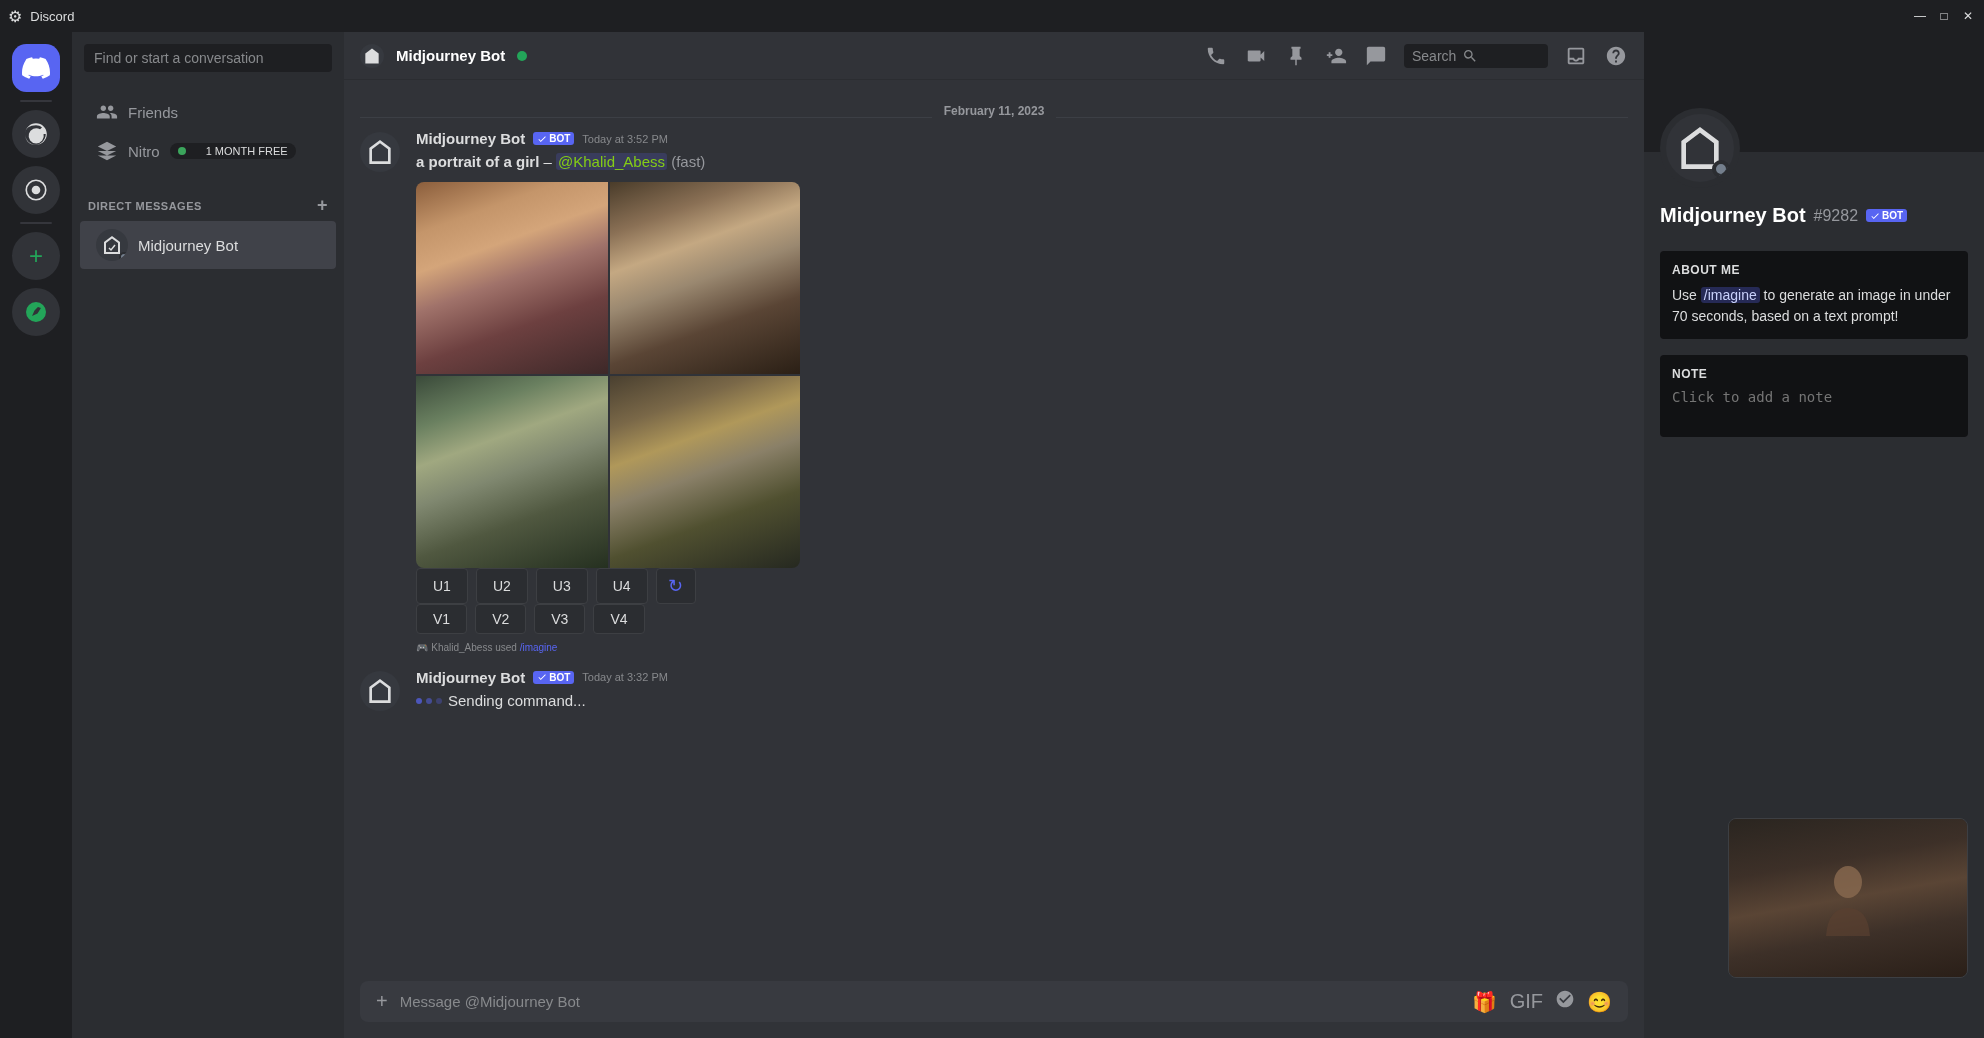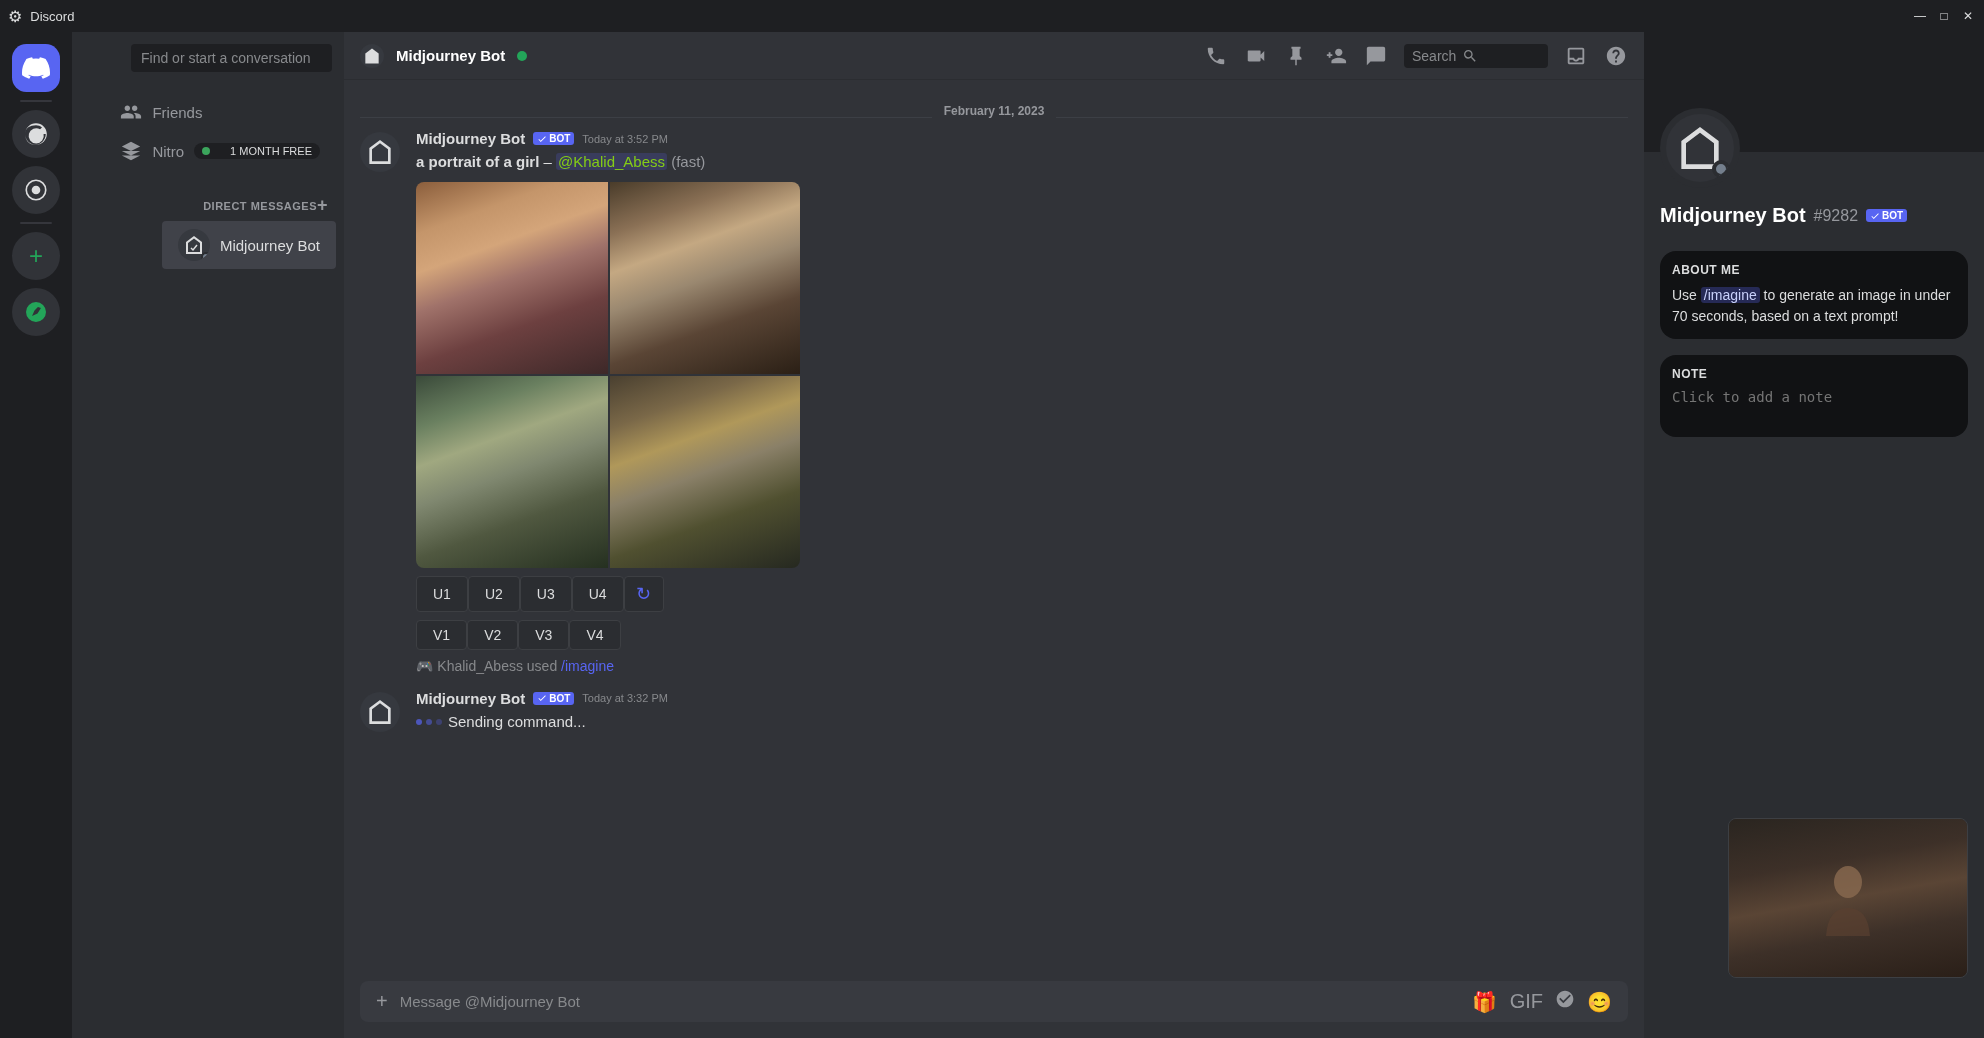--- a/index.html
+++ b/index.html
@@ -71,21 +71,20 @@
     .rail-icon.add-server { background: #313338; color: #23a559; font-size: 24px; }
     .rail-icon.discover { background: #313338; color: #23a559; }
 
     
     .dm-sidebar {
       width: 272px;
       background: #2b2d31;
       display: flex;
       flex-direction: column;
       flex-shrink: 0;
-      align-items: flex-end;
     }
     .dm-search {
       padding: 12px;
       flex-shrink: 0;
     }
     .dm-search-input {
       width: 100%;
       background: #1e1f22;
       border: none;
       border-radius: 4px;
@@ -314,22 +313,21 @@
     }
     .portrait-3 {
       background: linear-gradient(160deg, #3a4a3a 0%, #6a8060 20%, #a0a880 35%, #808870 50%, #505840 70%, #253020 100%);
     }
     .portrait-4 {
       background: linear-gradient(160deg, #4a4030 0%, #7a6848 20%, #b0985a 35%, #8a8068 50%, #505030 70%, #252820 100%);
     }
 
     
     .action-buttons {
-      display: flex; 
-      margin-top: 8px;
+      display: flex; gap: 8px;
       flex-wrap: wrap;
     }
     .action-btn {
       background: #2b2d31;
       border: 1px solid #3d3f43;
       border-radius: 4px;
       color: #dcddde;
       padding: 6px 16px;
       font-size: 14px;
       cursor: pointer;
@@ -342,21 +340,21 @@
     }
     .refresh-icon {
       color: #5865f2;
       font-size: 18px;
       animation: none;
     }
 
     
     .system-message {
       padding: 4px 16px 4px 72px;
-      font-size: 14px;
+      font-size: 10px;
       color: #87898c;
     }
     .system-message .slash-cmd { color: #5865f2; }
 
     
     .sending-dots {
       display: flex; gap: 4px; align-items: center;
       margin-right: 6px;
     }
     .dot {
@@ -435,21 +433,21 @@
     }
     .profile-info { padding: 52px 16px 16px; }
     .profile-name {
       font-size: 20px;
       font-weight: 700;
       color: #fff;
       display: flex; align-items: center; gap: 8px;
     }
     .profile-section {
       background: #111214;
-      border-radius: 16px;
+      border-radius: 4px;
       padding: 12px;
       margin: 8px 16px;
     }
     .profile-section-title {
       font-size: 12px;
       font-weight: 700;
       text-transform: uppercase;
       letter-spacing: 0.5px;
       color: #dcddde;
       margin-bottom: 8px;

